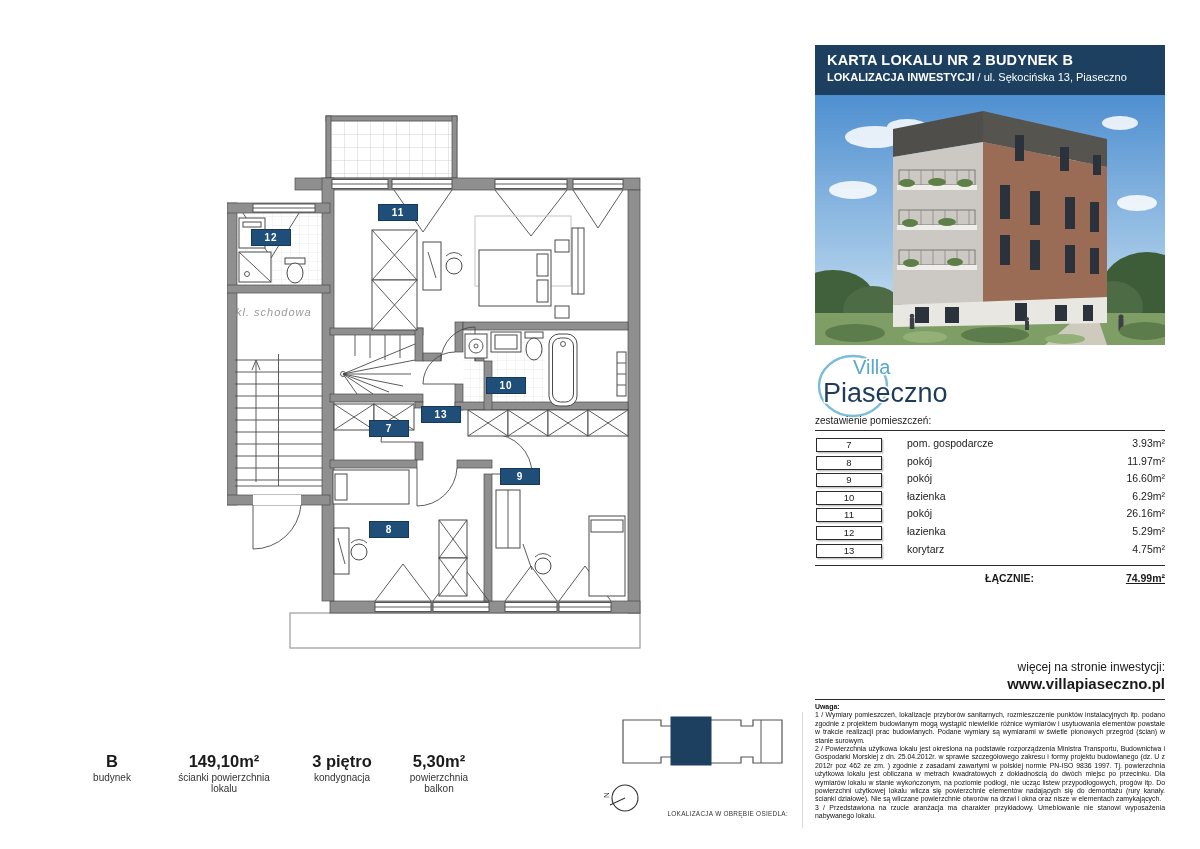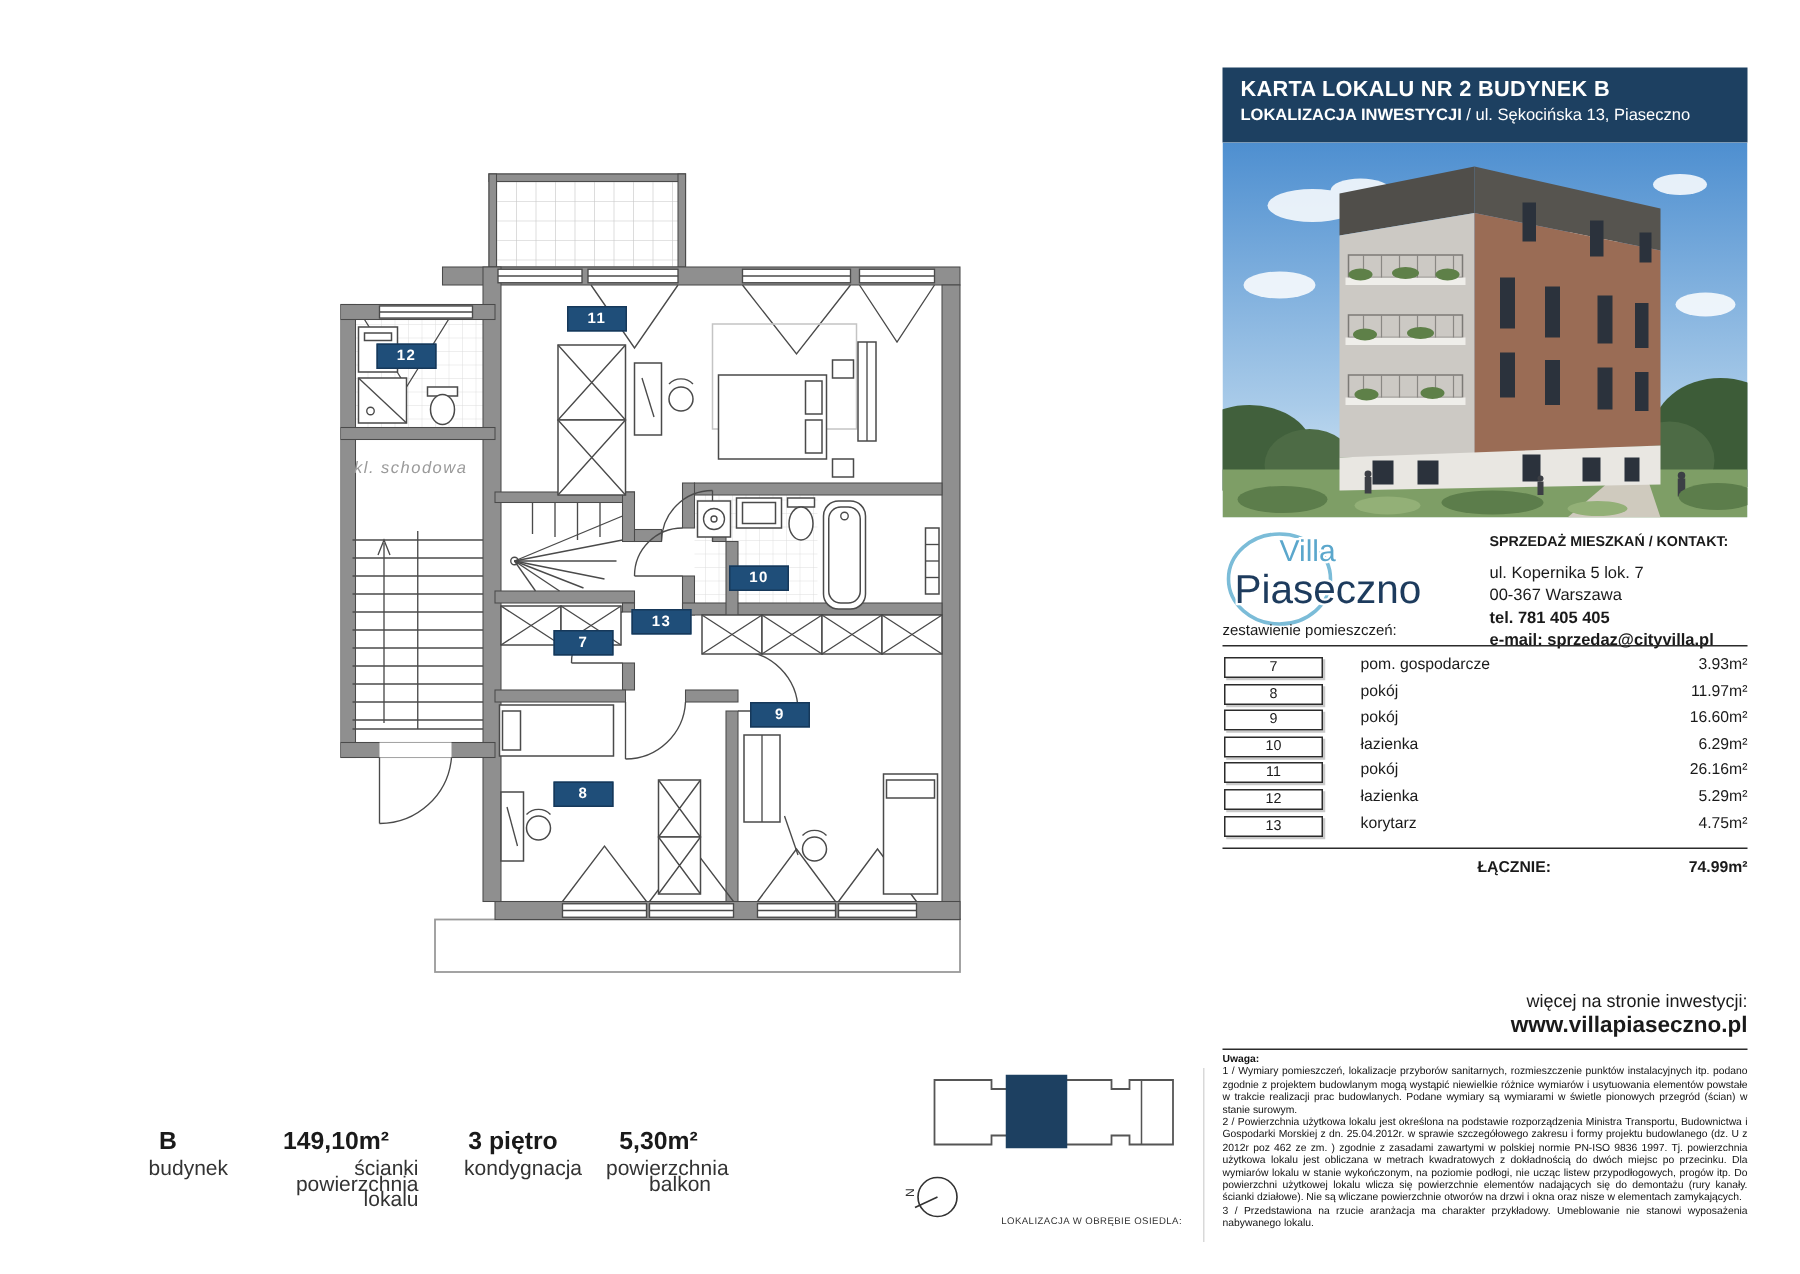--- a/index.html
+++ b/index.html
@@ -11,21 +11,21 @@
           color:#fff;font-size:10px;line-height:15px;text-align:center;font-weight:bold;letter-spacing:1px;}
   .klsch{position:absolute;left:236px;top:306px;width:100px;font-size:11px;font-style:italic;color:#9a9a9a;letter-spacing:1px;}
   .wall{fill:#8f8f8f;stroke:#4a4a4a;stroke-width:0.7;}
   .furn{fill:#ffffff;stroke:#4a4a4a;stroke-width:1;}
   .ln{stroke:#4a4a4a;stroke-width:0.9;fill:none;}
   .win{fill:#ffffff;stroke:#4a4a4a;stroke-width:0.9;}
   .lite{stroke:#c4c4c4;stroke-width:1;fill:none;}
   
   .stat{position:absolute;top:752px;text-align:center;}
   .stat .v{font-size:16.5px;font-weight:bold;color:#1a1a1a;}
-  .stat .l{font-size:14px;color:#333;margin-top:2px;line-height:10.5px;text-align:right;}
+  .stat .l{font-size:10px;color:#333;margin-top:2px;line-height:10.5px;}
   
   .siteplan{position:absolute;left:595px;top:706px;}
   .vrule{position:absolute;left:802px;top:712px;width:1px;height:116px;background:#d9d9d9;}
   
   .panel{position:absolute;left:815px;top:0;width:350px;height:849px;}
   .hdr{position:absolute;top:45px;left:0;width:350px;height:50px;background:#1d4061;color:#fff;
        box-sizing:border-box;padding:7px 12px;}
   .hdr .t{font-size:14.5px;font-weight:bold;letter-spacing:.2px;}
   .hdr .s{font-size:11px;margin-top:3px;}
   .hdr .s b{font-weight:bold;}
@@ -37,21 +37,21 @@
   .zest{position:absolute;top:415px;left:0;font-size:10px;text-align:right;}
   .hr{position:absolute;left:0;width:350px;height:0;border-top:1.4px solid #2b2b2b;}
   .table{position:absolute;top:437px;left:0;width:350px;}
   .trow{position:relative;height:17.6px;}
   .tno{position:absolute;left:1px;top:1px;width:64px;height:12px;border:1px solid #2b2b2b;
        box-shadow:1.5px 1.5px 0 #c9c9c9;text-align:center;font-size:9.5px;line-height:12px;}
   .tname{position:absolute;left:92px;top:0;font-size:10.5px;}
   .tarea{position:absolute;right:0;top:0;font-size:10.5px;font-weight:normal;}
   .total{position:absolute;top:572px;left:0;width:350px;height:16px;}
   .total .tl{position:absolute;left:170px;font-size:10.5px;font-weight:bold;}
-  .total .ta{position:absolute;right:0;font-size:10.5px;font-weight:bold;}
+  .total .ta{position:absolute;right:0;font-size:10.5px;font-weight:bold;text-decoration:underline;}
   .web{position:absolute;top:660px;left:0;width:350px;text-align:right;}
   .web .w1{font-size:12px;text-align:right;}
   .web .w2{font-size:15px;font-weight:bold;margin-top:1px;}
   .notes{position:absolute;top:703px;left:0;width:350px;font-size:6.9px;line-height:8.4px;text-align:justify;color:#111;}
   .notes .nh{font-weight:bold;}
   .notes p{margin:0;}
 </style>
 </head>
 <body>
 
@@ -427,27 +427,20 @@
         </g>
       </svg>
     </div>
 
     <div class="logorow">
       <svg width="175" height="70" viewBox="0 0 175 70">
         <ellipse cx="38" cy="36" rx="34" ry="30" fill="none" stroke="#7bbcd8" stroke-width="2.4"></ellipse>
         <text x="38" y="24" font-size="20" fill="#5ba7cc" font-family="Liberation Sans, sans-serif" style="paint-order:stroke;stroke:#fff;stroke-width:3">Villa</text>
         <text x="8" y="52" font-size="27" fill="#1d3b5d" font-family="Liberation Sans, sans-serif" style="paint-order:stroke;stroke:#fff;stroke-width:3">Piaseczno</text>
       </svg>
-      <div class="contact">
-        <div class="ch">SPRZEDAŻ MIESZKAŃ / KONTAKT:</div>
-        <div>ul. Kopernika 5 lok. 7</div>
-        <div>00-367 Warszawa</div>
-        <div class="cb">tel. 781 405 405</div>
-        <div class="cb">e-mail: sprzedaz@cityvilla.pl</div>
-      </div>
     </div>
 
     <div class="zest">zestawienie pomieszczeń:</div>
     <div class="hr" style="top:430px"></div>
 
     <div class="table">
       <div class="trow">
         <div class="tno">7</div>
         <div class="tname">pom. gospodarcze</div>
         <div class="tarea">3.93m²</div>

